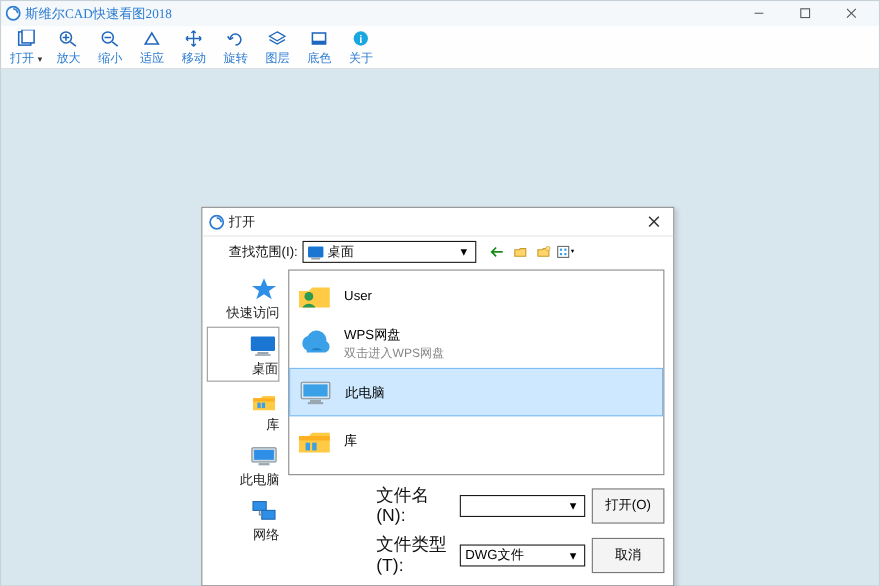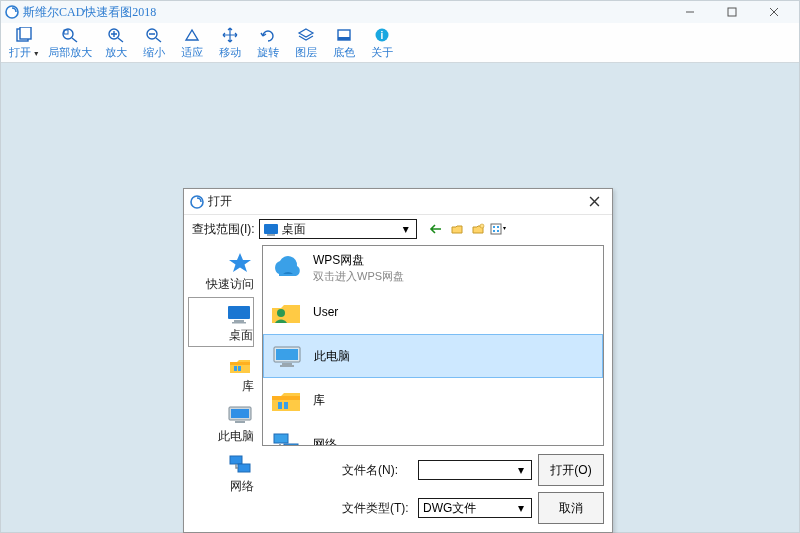--- a/index.html
+++ b/index.html
@@ -97,21 +97,21 @@
   .dlg-title .spacer { flex: 1; }
   .dlg-title .dlg-close {
     width: 24px; height: 20px;
     display: inline-flex; align-items: center; justify-content: center;
     color: #333;
   }
 
   .dlg-locrow {
     height: 28px;
     display: flex; align-items: center;
-    padding: 0 8px;
+    padding: 0 24px;
     gap: 4px;
     font-size: 12px;
     color: #111;
   }
   .combo {
     height: 20px;
     background: #fff;
     border: 1px solid #1a1a1a;
     display: flex; align-items: center;
     padding: 0 2px 0 4px;
@@ -191,21 +191,21 @@
     display:flex; align-items:center; justify-content:center;
   }
   .item .itexts { display:flex; flex-direction:column; }
   .item .sub { color:#878787; font-size: 11px; }
 
   .dlg-footer {
     padding: 4px 8px 8px 84px;
     display:flex; flex-direction:column; gap:6px;
   }
   .frow { display:flex; align-items:center; gap:6px; }
-  .frow .flabel { width: 70px; text-align:left; font-size:12px; color:#111; }
+  .frow .flabel { width: 70px; text-align:left; font-size:16px; color:#111; }
   .frow .combo { flex:1; }
   .pill-btn {
     width: 66px; height: 32px;
     border:1px solid #777;
     background:#f4f4f4;
     font-size:12px;
     display:flex; align-items:center; justify-content:center;
   }
 
   
@@ -244,30 +244,20 @@
 
   <div class="toolbar">
     <div class="tool open">
       <span class="ticon">
         <svg width="18" height="16" viewBox="0 0 18 16">
             <rect x="2" y="2" width="11" height="12" fill="none" stroke="#1f66bf" stroke-width="1.4"></rect>
             <rect x="5" y="0" width="11" height="12" fill="#fff" stroke="#1f66bf" stroke-width="1.4"></rect>
           </svg>
       </span>
       <span><span>打开</span><span class="caret"> ▾</span></span>
-    </div>
-    <div class="tool">
-      <span class="ticon">
-        <svg width="18" height="16" viewBox="0 0 18 16">
-            <circle cx="7" cy="7" r="5" fill="none" stroke="#1f66bf" stroke-width="1.4"></circle>
-            <path d="M11 11 L16 15" stroke="#1f66bf" stroke-width="1.4"></path>
-            <rect x="3" y="3" width="4" height="4" fill="none" stroke="#1f66bf" stroke-width="1"></rect>
-          </svg>
-      </span>
-      <span>局部放大</span>
     </div>
     <div class="tool">
       <span class="ticon">
         <svg width="18" height="16" viewBox="0 0 18 16">
             <circle cx="7" cy="7" r="5" fill="none" stroke="#1f66bf" stroke-width="1.4"></circle>
             <path d="M11 11 L16 15 M7 4 V10 M4 7 H10" stroke="#1f66bf" stroke-width="1.4"></path>
           </svg>
       </span>
       <span>放大</span>
     </div>
@@ -443,40 +433,40 @@
             <span>网络</span>
           </div>
         </div>
 
         <div class="filelist-wrap">
           <div class="filelist">
 
             <div class="item">
               <span class="iicon">
                 <svg width="34" height="28" viewBox="0 0 34 28">
-                    <path d="M10 20 A7 7 0 0 1 11 7 A9 9 0 0 1 28 12 A5.5 5.5 0 0 1 27 22 H10 Z" fill="#3aa0e8"></path>
-                    <path d="M14 20 A7 7 0 0 1 24 20" fill="#1e7fc8"></path>
-                  </svg>
-              </span>
-              <span class="itexts">
-                <span>WPS网盘</span>
-                <span class="sub">双击进入WPS网盘</span>
-              </span>
-            </div>
-
-            <div class="item">
-              <span class="iicon">
-                <svg width="34" height="28" viewBox="0 0 34 28">
                     <path d="M3 10 H12 L15 7 H31 V25 H3 Z" fill="#ffca44"></path>
                     <circle cx="12" cy="15" r="4" fill="#2c9a52"></circle>
                     <path d="M6 25 A7 7 0 0 1 18 25" fill="#2c9a52"></path>
                   </svg>
               </span>
               <span class="itexts">
                 <span>User</span>
+              </span>
+            </div>
+
+            <div class="item">
+              <span class="iicon">
+                <svg width="34" height="28" viewBox="0 0 34 28">
+                    <path d="M10 20 A7 7 0 0 1 11 7 A9 9 0 0 1 28 12 A5.5 5.5 0 0 1 27 22 H10 Z" fill="#3aa0e8"></path>
+                    <path d="M14 20 A7 7 0 0 1 24 20" fill="#1e7fc8"></path>
+                  </svg>
+              </span>
+              <span class="itexts">
+                <span>WPS网盘</span>
+                <span class="sub">双击进入WPS网盘</span>
               </span>
             </div>
 
             <div class="item sel">
               <span class="iicon">
                 <svg width="34" height="28" viewBox="0 0 34 28">
                     <rect x="4" y="5" width="26" height="15" rx="1" fill="#dbe7ef" stroke="#7e8c96"></rect>
                     <rect x="6" y="7" width="22" height="11" fill="#3aa0e8"></rect>
                     <rect x="12" y="21" width="10" height="2" fill="#9aa7b0"></rect>
                     <rect x="10" y="23" width="14" height="2" fill="#9aa7b0"></rect>

